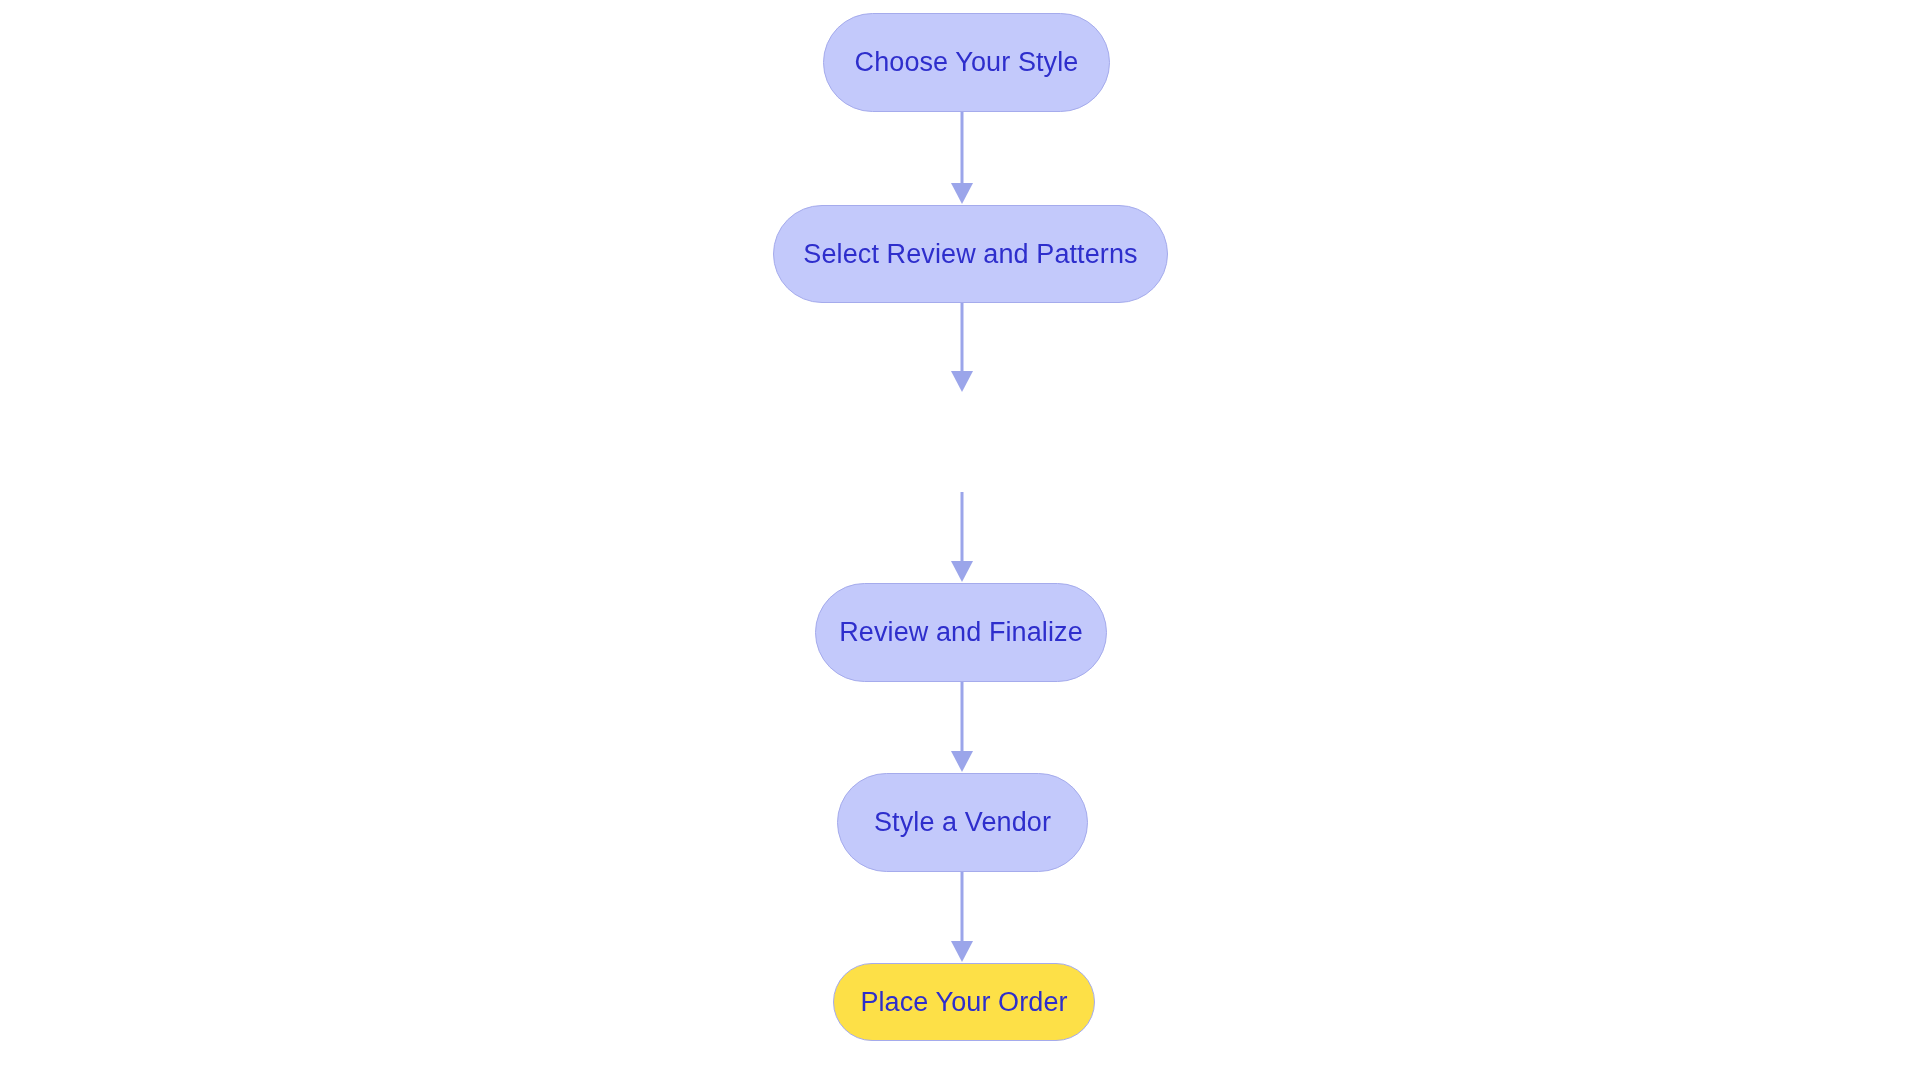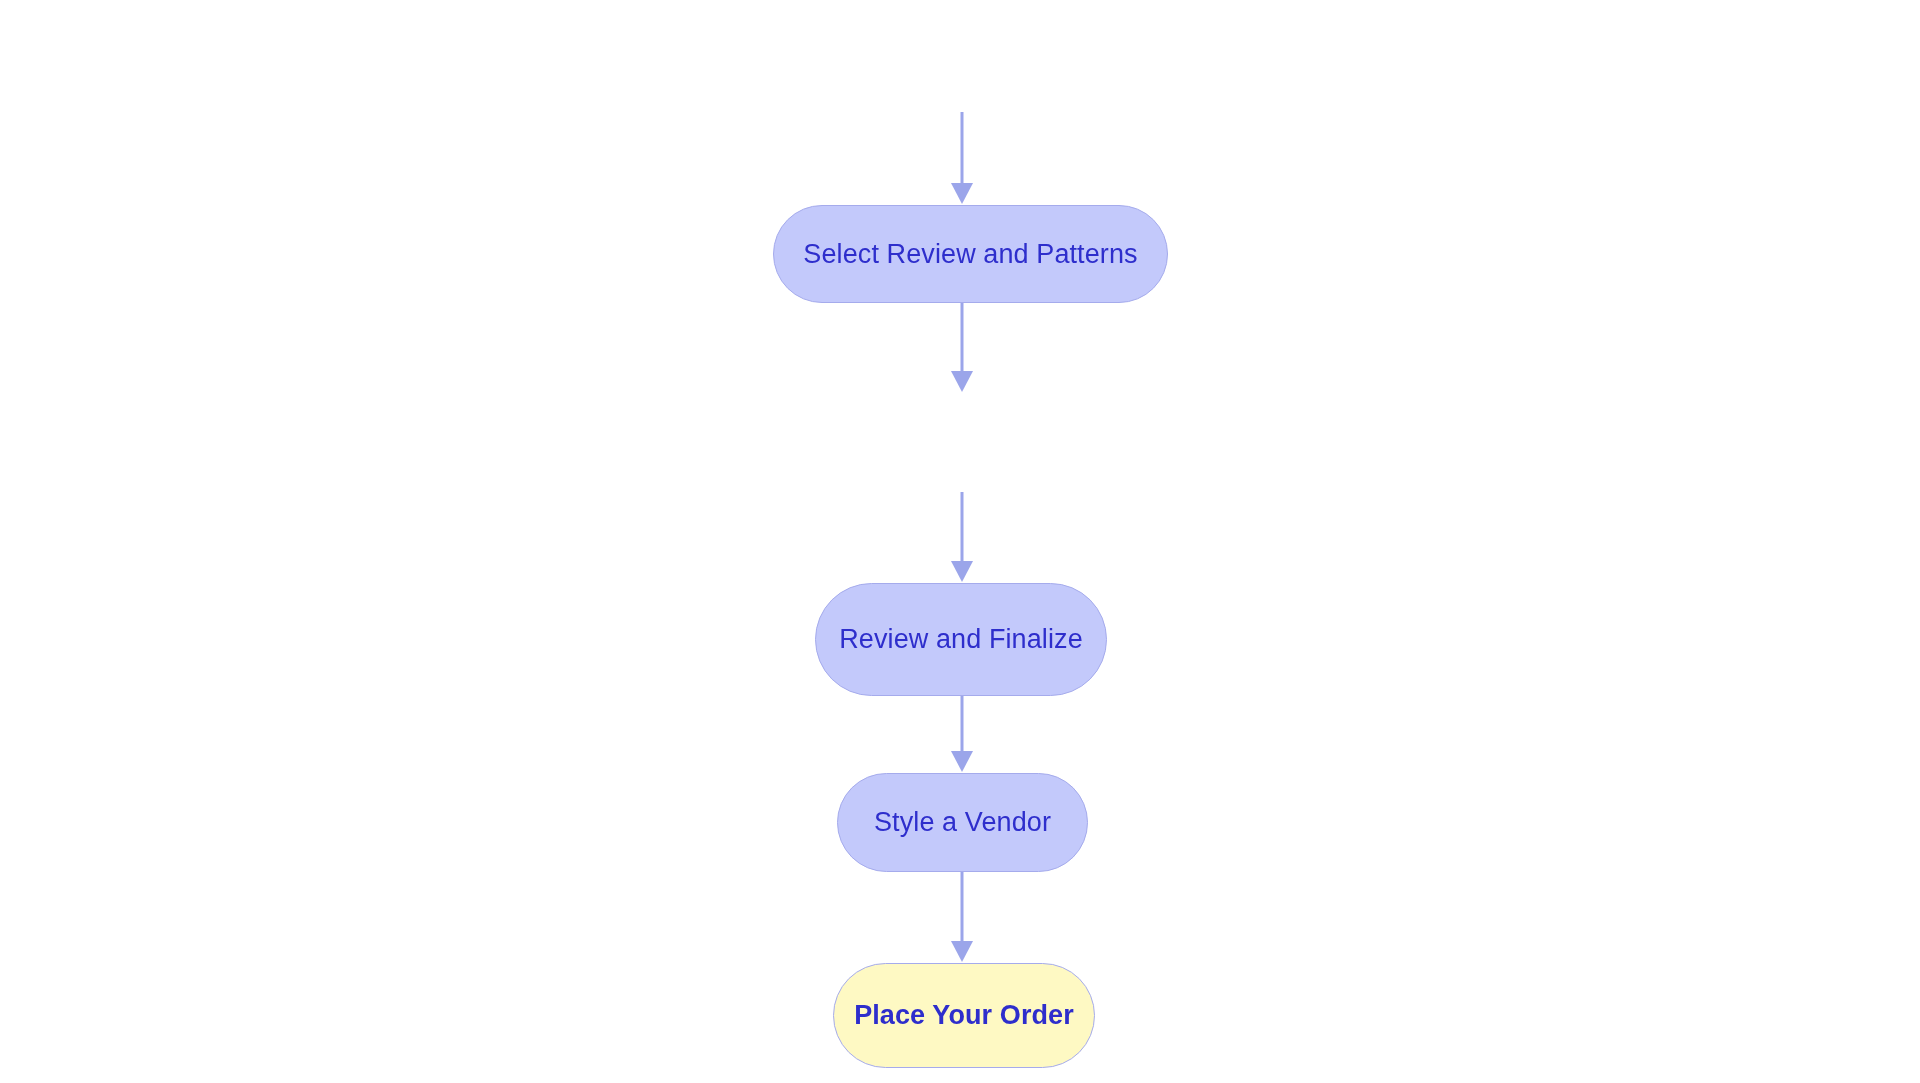--- a/index.html
+++ b/index.html
@@ -69,31 +69,34 @@
       <g>
         <line x1="962" y1="682" x2="962" y2="752" stroke="#9ba5ea" stroke-width="3"></line>
         <polygon points="951,751 973,751 962,772" fill="#9ba5ea"></polygon>
       </g>
       <g>
         <line x1="962" y1="872" x2="962" y2="942" stroke="#9ba5ea" stroke-width="3"></line>
         <polygon points="951,941 973,941 962,962" fill="#9ba5ea"></polygon>
       </g>
     </svg>
 
+  <div class="node" id="node-1" style="left: 823px; top: 13px; width: 287px; height: 99px; background: rgb(195, 201, 251); border-color: rgb(165, 171, 236); color: rgb(46, 46, 204);">
+    <span class="node-label">Choose Your Style</span>
+  </div>
 
   <div class="node" id="node-2" style="left: 773px; top: 205px; width: 395px; height: 98px; background: rgb(195, 201, 251); border-color: rgb(165, 171, 236); color: rgb(46, 46, 204);">
     <span class="node-label">Select Review and Patterns</span>
   </div>
 
 
-  <div class="node" id="node-4" style="left: 815px; top: 583px; width: 292px; height: 113px; background: rgb(195, 201, 251); border-color: rgb(165, 171, 236); color: rgb(46, 46, 204);">
+  <div class="node" id="node-4" style="left: 815px; top: 583px; width: 292px; height: 99px; background: rgb(195, 201, 251); border-color: rgb(165, 171, 236); color: rgb(46, 46, 204);">
     <span class="node-label">Review and Finalize</span>
   </div>
 
   <div class="node" id="node-5" style="left: 837px; top: 773px; width: 251px; height: 99px; background: rgb(195, 201, 251); border-color: rgb(165, 171, 236); color: rgb(46, 46, 204);">
     <span class="node-label">Style a Vendor</span>
   </div>
 
-  <div class="node" id="node-6" style="left: 833px; top: 963px; width: 262px; height: 105px; background: #fef9c3; border-color: rgb(165, 171, 236); color: rgb(46, 46, 204); font-weight: bold;">
+  <div class="node" id="node-6" style="left: 833px; top: 963px; width: 262px; height: 78px; background: #fde047; border-color: rgb(165, 171, 236); color: rgb(46, 46, 204);">
     <span class="node-label">Place Your Order</span>
   </div>
 
 </div>
 
 </body></html>

